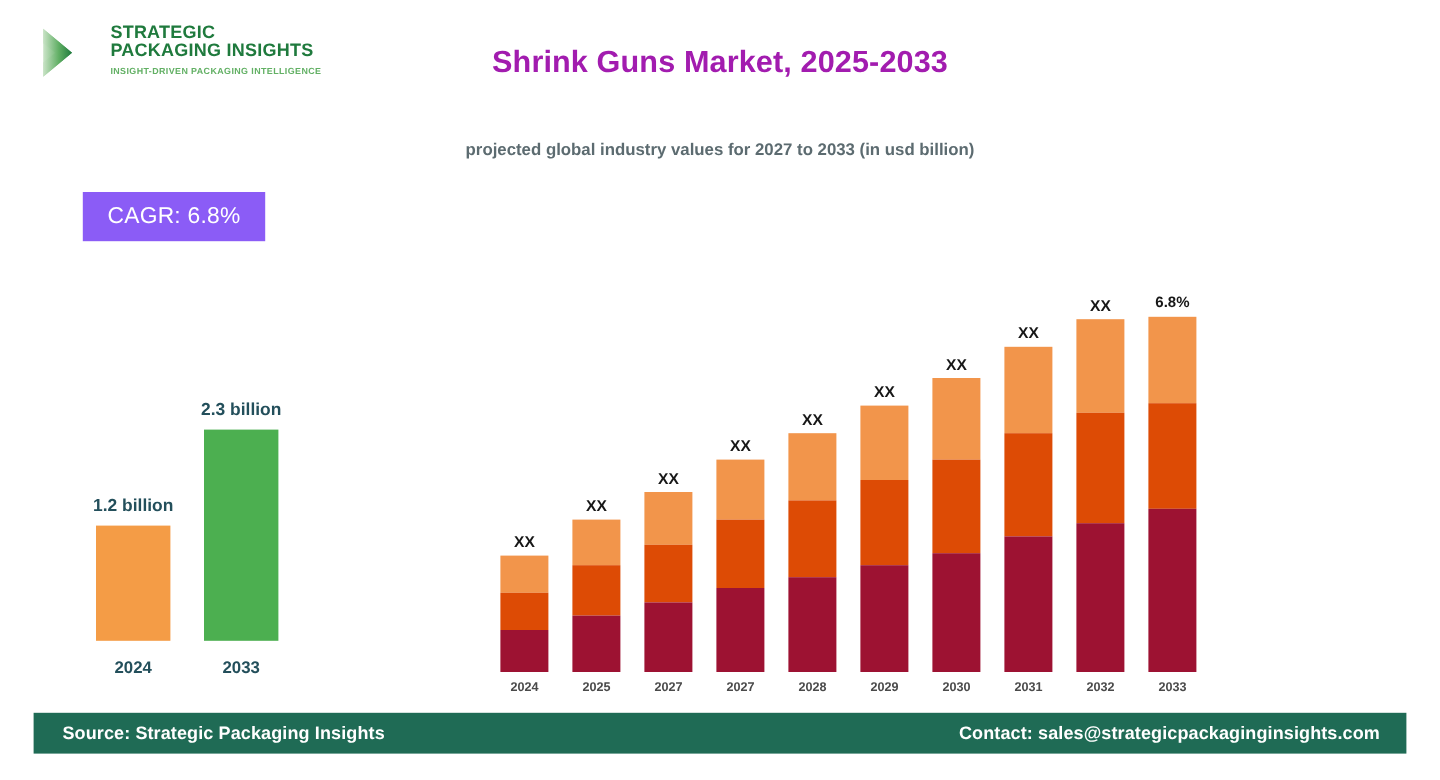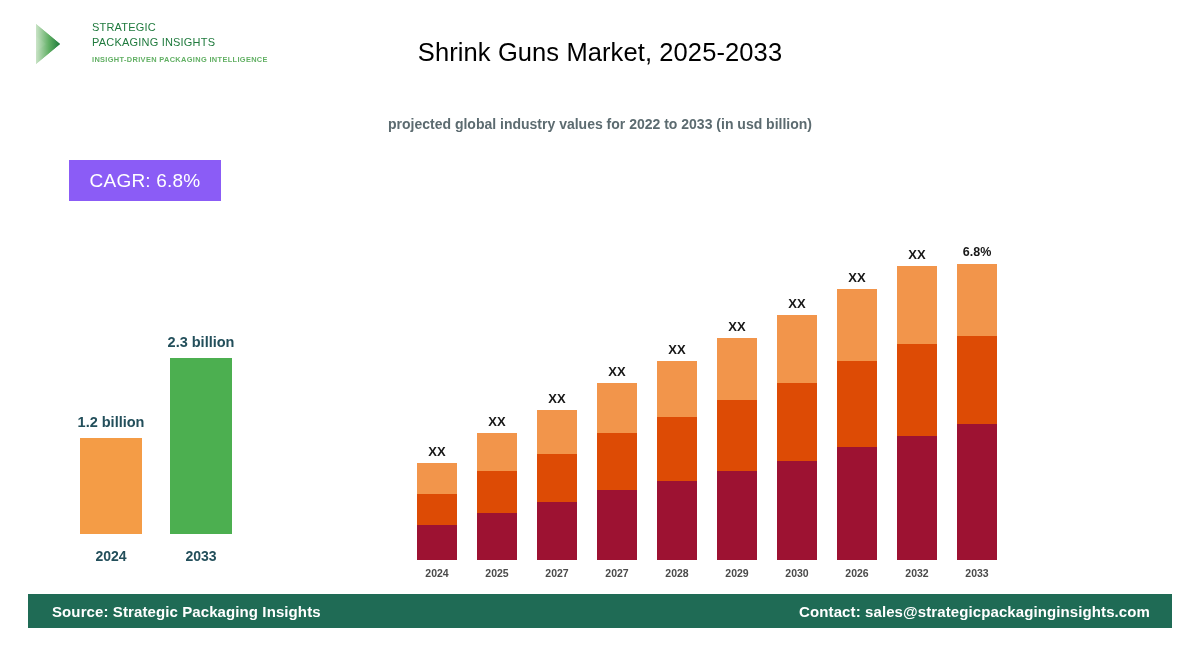--- a/index.html
+++ b/index.html
@@ -8,32 +8,32 @@
     font-family:"Liberation Sans", sans-serif;
     position:relative;overflow:hidden;
   }
   .canvas{position:absolute;inset:0;}
 
   
   .logo{position:absolute;left:30px;top:16px;width:230px;height:62px;}
   .logo-mark{position:absolute;left:0;top:2px;width:52px;height:52px;}
   .logo-text{position:absolute;left:62px;top:4px;}
   .logo-l1,.logo-l2{
-    font-size:11px;font-weight:normal;color:#1F7A3D;
+    font-size:15px;font-weight:bold;color:#1F7A3D;
     letter-spacing:.2px;line-height:15px;
   }
   .logo-tag{
     margin-top:5px;font-size:7.4px;font-weight:bold;color:#62B064;
     letter-spacing:.35px;white-space:nowrap;
   }
 
   
   .title{
     position:absolute;left:0;right:0;top:38px;text-align:center;
-    font-size:25.5px;font-weight:normal;color:#000000;letter-spacing:.1px;
+    font-size:25.5px;font-weight:bold;color:#a21caf;letter-spacing:.1px;
   }
   .subtitle{
     position:absolute;left:0;right:0;top:116px;text-align:center;
     font-size:14px;font-weight:bold;color:#5C6B70;
   }
 
   
   .cagr-badge{
     position:absolute;left:69px;top:160px;width:152px;height:41px;
     background:#8b5cf6;color:#ffffff;
@@ -99,21 +99,21 @@
       </svg>
     </div>
     <div class="logo-text">
       <div class="logo-l1">STRATEGIC</div>
       <div class="logo-l2">PACKAGING INSIGHTS</div>
       <div class="logo-tag">INSIGHT-DRIVEN PACKAGING INTELLIGENCE</div>
     </div>
   </div>
 
   <div class="title">Shrink Guns Market, 2025-2033</div>
-  <div class="subtitle">projected global industry values for 2022 to 2033 (in usd billion)</div>
+  <div class="subtitle">projected global industry values for 2027 to 2033 (in usd billion)</div>
 
   <div class="cagr-badge">CAGR: 6.8%</div>
 
   <div class="left-chart">
     <div class="lbar" style="left:30px;height:170px;">
       <div class="vlabel" style="bottom:104px;">1.2 billion</div>
       <div class="fill" style="height:96px;background:#F49C46;"></div>
       <div class="xlabel">2024</div>
     </div>
     <div class="lbar" style="left:120px;height:250px;">
@@ -179,21 +179,21 @@
       <div class="seg" style="bottom:99px;height:78px;background:#DD4B05;"></div>
       <div class="seg" style="bottom:0;height:99px;background:#9D1232;"></div>
       <div class="year">2030</div>
     </div>
 
     <div class="sbar" style="left:432px;height:271px;">
       <div class="toplabel" style="bottom:275px;">XX</div>
       <div class="seg" style="bottom:199px;height:72px;background:#F2954B;"></div>
       <div class="seg" style="bottom:113px;height:86px;background:#DD4B05;"></div>
       <div class="seg" style="bottom:0;height:113px;background:#9D1232;"></div>
-      <div class="year">2026</div>
+      <div class="year">2031</div>
     </div>
 
     <div class="sbar" style="left:492px;height:294px;">
       <div class="toplabel" style="bottom:298px;">XX</div>
       <div class="seg" style="bottom:216px;height:78px;background:#F2954B;"></div>
       <div class="seg" style="bottom:124px;height:92px;background:#DD4B05;"></div>
       <div class="seg" style="bottom:0;height:124px;background:#9D1232;"></div>
       <div class="year">2032</div>
     </div>
 

